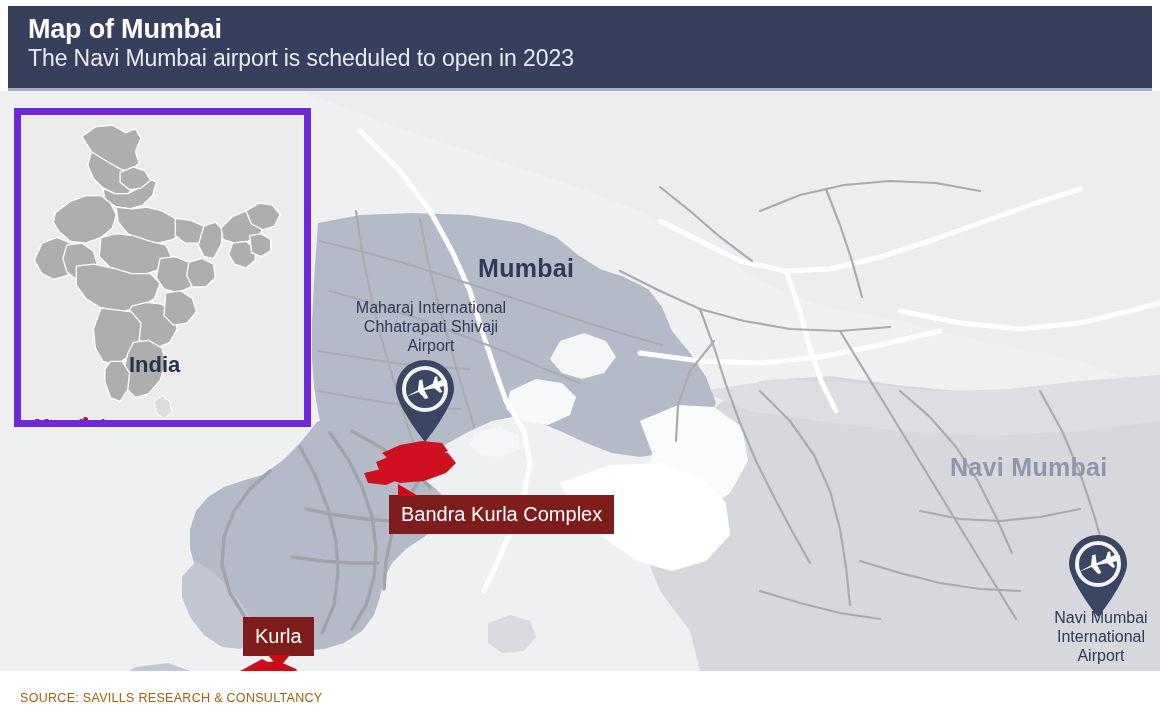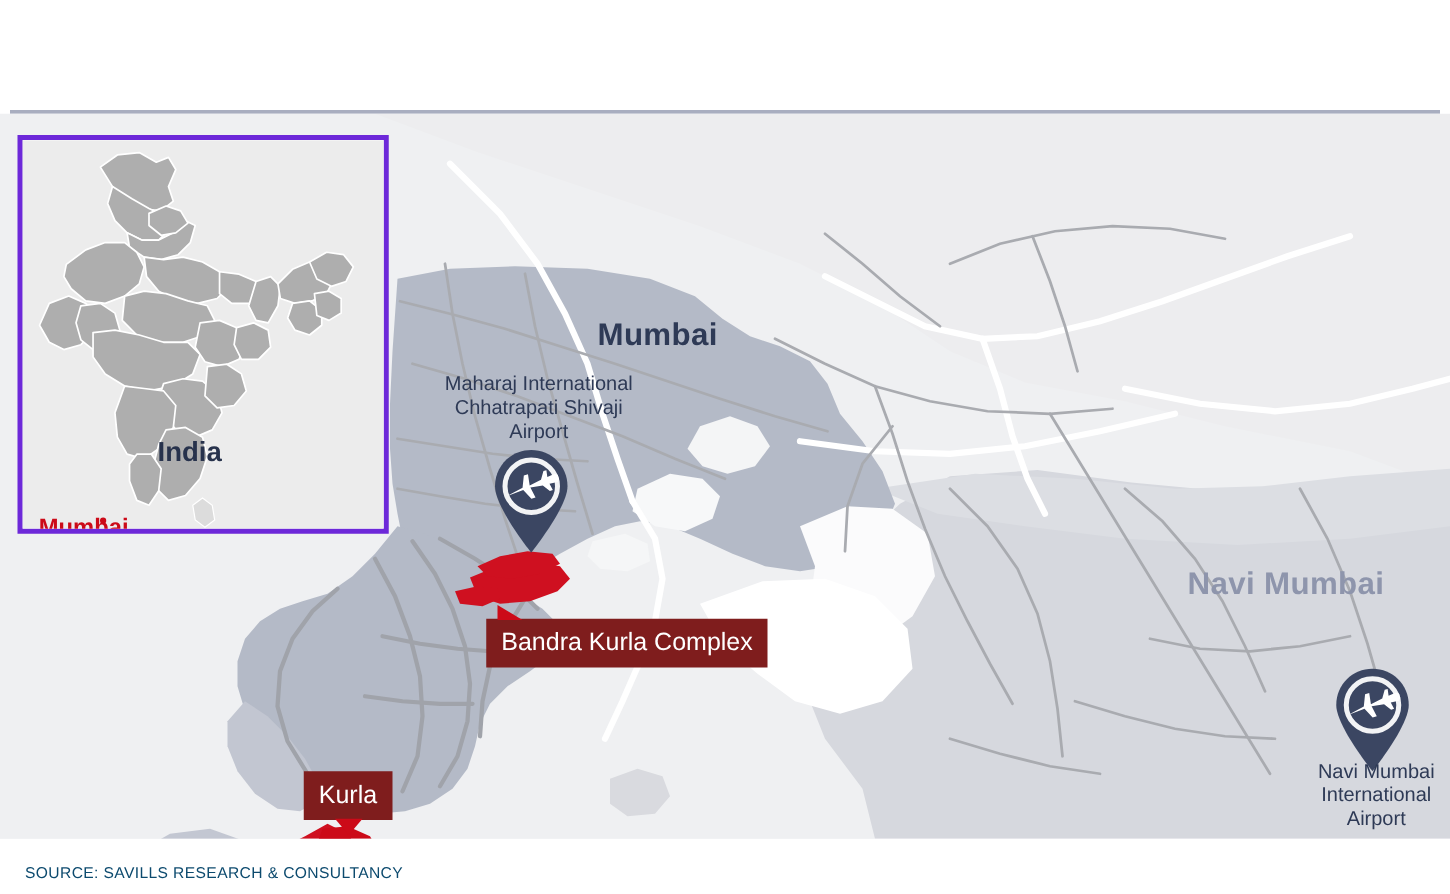--- a/index.html
+++ b/index.html
@@ -38,21 +38,21 @@
     position:absolute;left:0;top:91px;width:1160px;height:580px;
     background:#eff0f2;
     overflow:hidden;
   }
   .map svg{display:block;}
 
   
   .inset{
     position:absolute;left:14px;top:17px;width:297px;height:319px;
     background:#eceded;
-    border:4px solid #6d28d9;
+    border:7px solid #6d28d9;
     box-shadow:0 0 0 2px #ffffff inset;
     box-sizing:border-box;
     overflow:hidden;
   }
   .inset-inner{position:absolute;left:0;top:0;width:100%;height:100%;}
   .inset-label-india{
     position:absolute;left:108px;top:237px;
     color:#27324c;font-size:22px;font-weight:bold;
   }
   .inset-label-mumbai{
@@ -106,28 +106,32 @@
   .callout-fort .tail{
     position:absolute;left:50%;margin-left:-10px;bottom:-12px;width:0;height:0;
     border-left:11px solid transparent;
     border-right:11px solid transparent;
     border-top:13px solid #cc0a18;
   }
 
   
   .source{
     position:absolute;left:20px;top:691px;
-    color:#0c4a6e;font-size:12.5px;letter-spacing:0.3px;
+    color:#a16207;font-size:12.5px;letter-spacing:0.3px;
   }
 </style>
 </head>
 <body>
 
 <div id="root">
 
+  <div class="header">
+    <div class="header-title">Map of Mumbai</div>
+    <div class="header-sub">The Navi Mumbai airport is scheduled to open in 2023</div>
+  </div>
   <div class="header-rule"></div>
 
   <div class="map">
 
     <svg width="1160" height="580" viewBox="0 0 1160 580">
       <defs>
         <clipPath id="mapclip">
             <rect x="0" y="0" width="1160" height="580"></rect>
           </clipPath>
       </defs>

